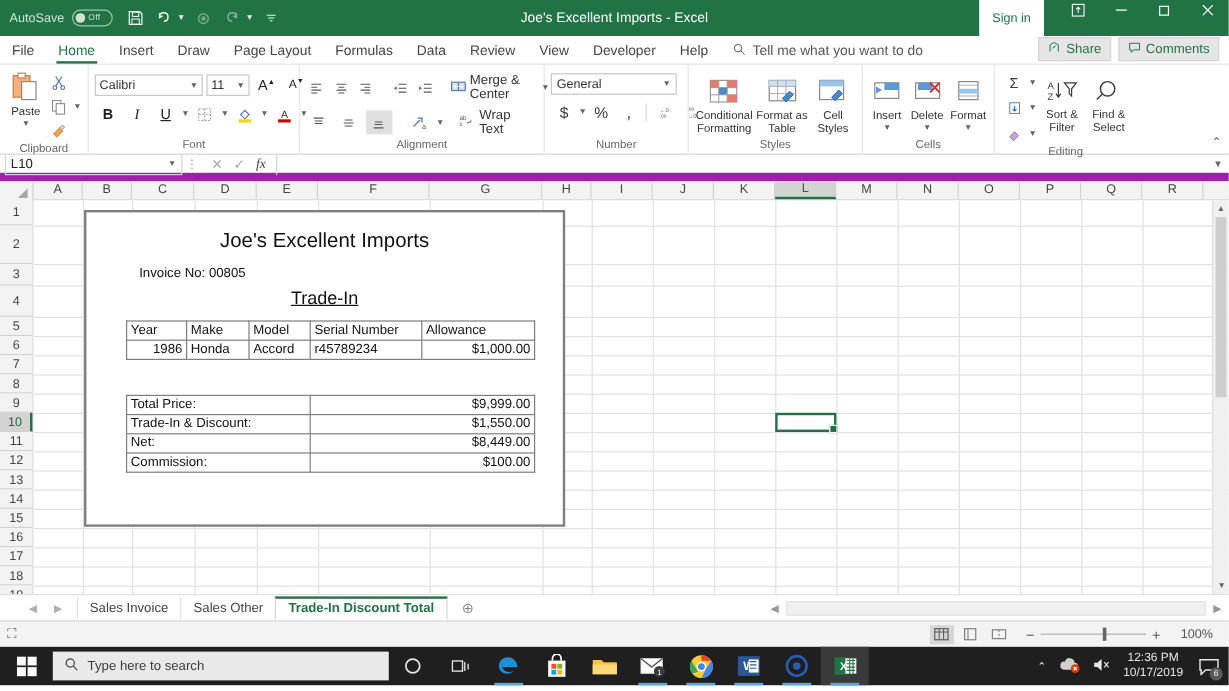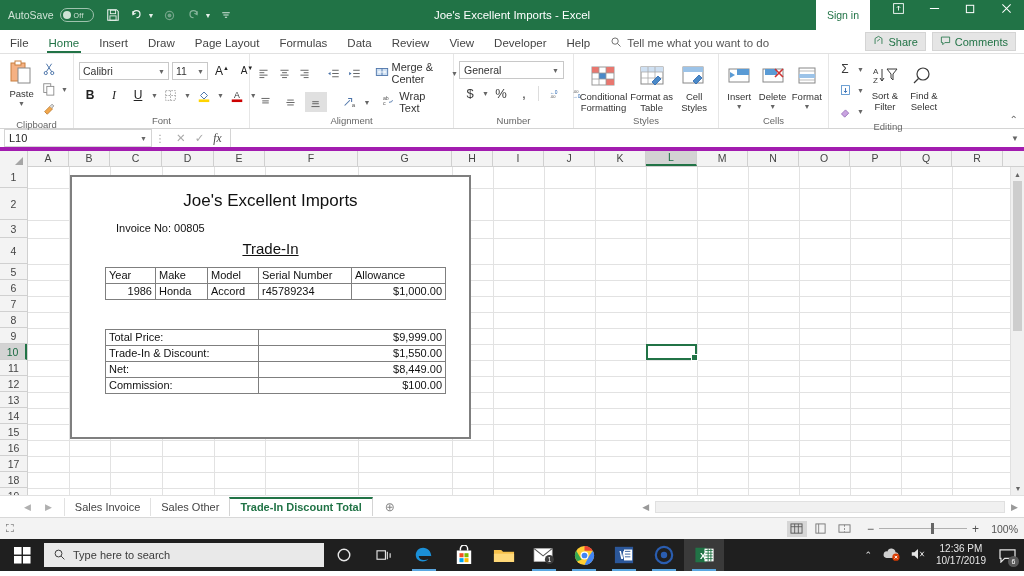--- a/index.html
+++ b/index.html
@@ -39,21 +39,21 @@
   .bigbtn { display:flex; flex-direction:column; align-items:center; justify-content:flex-start; width:46px; font-size:9.5px; color:#333; line-height:1.15; text-align:center; padding-top:2px; }
   .bigbtn .ico { height:30px; display:flex; align-items:center; justify-content:center; }
   .smallbtn { width:22px; height:20px; display:flex; align-items:center; justify-content:center; }
   .row { display:flex; align-items:center; gap:1px; }
   .fontname { width:90px; height:18px; border:1px solid #c8c8c8; font-size:10.5px; padding:0 3px; display:flex; align-items:center; justify-content:space-between; color:#333; }
   .fontsize { width:36px; height:18px; border:1px solid #c8c8c8; font-size:10.5px; padding:0 3px; display:flex; align-items:center; justify-content:space-between; color:#333; }
   .numfmt { width:105px; height:18px; border:1px solid #c8c8c8; font-size:10.5px; padding:0 4px; display:flex; align-items:center; justify-content:space-between; color:#333; margin-bottom:4px; }
   .mini { font-size:11px; color:#333; }
   .collapse { position:absolute; right:6px; bottom:3px; color:#666; font-size:10px; }
   
-  .fbar { height:22px; background:#fff; display:flex; align-items:center; border-bottom:4px solid #a21caf; }
+  .fbar { height:22px; background:#fff; display:flex; align-items:center; border-bottom:7px solid #a21caf; }
   .namebox { width:148px; height:18px; margin-left:4px; border:1px solid #d4d4d4; display:flex; align-items:center; justify-content:space-between; padding:0 4px; font-size:11px; }
   .fbsep { width:16px; text-align:center; color:#999; font-size:10px; }
   .fbicons { display:flex; align-items:center; gap:9px; padding:0 8px; color:#aaa; font-size:11.5px; }
   .fbinput { flex:1; height:18px; border-left:1px solid #d4d4d4; font-size:11px; padding-left:4px; }
   .fbexp { width:18px; text-align:center; color:#666; font-size:8px; }
   
   .gridwrap { position:relative; height:344px; background:#fff; overflow:hidden; }
   .colhdr { display:flex; height:16px; background:#f3f3f3; border-bottom:1px solid #d0d0d0; }
   .corner { width:28px; height:16px; border-right:1px solid #d0d0d0; position:relative; background:#f3f3f3; }
   .corner:after { content:""; position:absolute; right:4px; bottom:2px; border-left:8px solid transparent; border-bottom:8px solid #a6a6a6; }
@@ -764,21 +764,21 @@
           <rect x="1" y="2" width="12" height="8" fill="none" stroke="#777" stroke-width="1"></rect>
           <path d="M7 2v8" stroke="#777" stroke-width="0.9" stroke-dasharray="2 1.5"></path>
         </svg>
     </div>
     <div class="zoomwrap">
       <span style="color:#555;font-size:12px;">−</span>
       <span class="zline">
           <span class="zknob"></span>
         </span>
       <span style="color:#555;font-size:12px;">+</span>
-      <span style="width:34px;text-align:right;color:#555;">100%</span>
+      <span style="width:34px;text-align:left;color:#555;margin-left:12px;">100%</span>
     </div>
   </div>
 </div>
 
 <div class="taskbar">
   <div class="startb">
     <svg width="17" height="17" viewBox="0 0 18 18">
         <rect x="0" y="0" width="8" height="8" fill="#fff"></rect>
         <rect x="9.5" y="0" width="8" height="8" fill="#fff"></rect>
         <rect x="0" y="9.5" width="8" height="8" fill="#fff"></rect>

